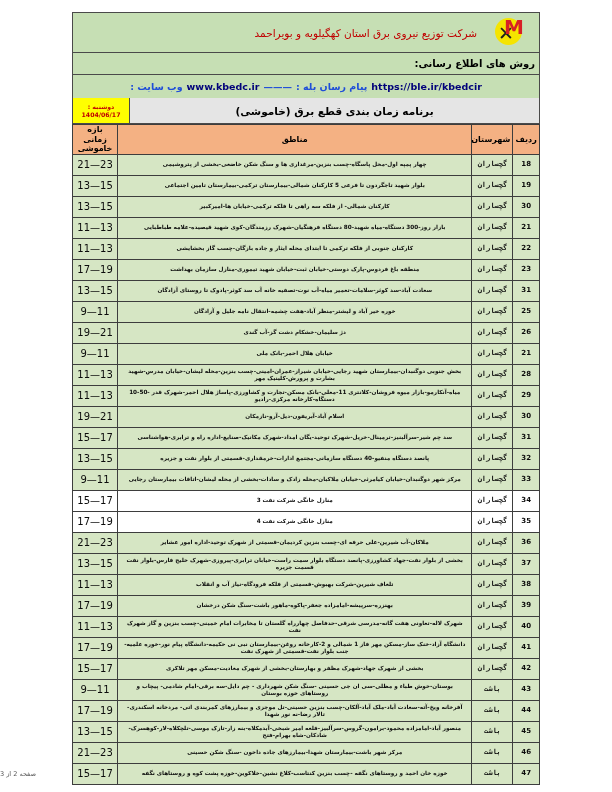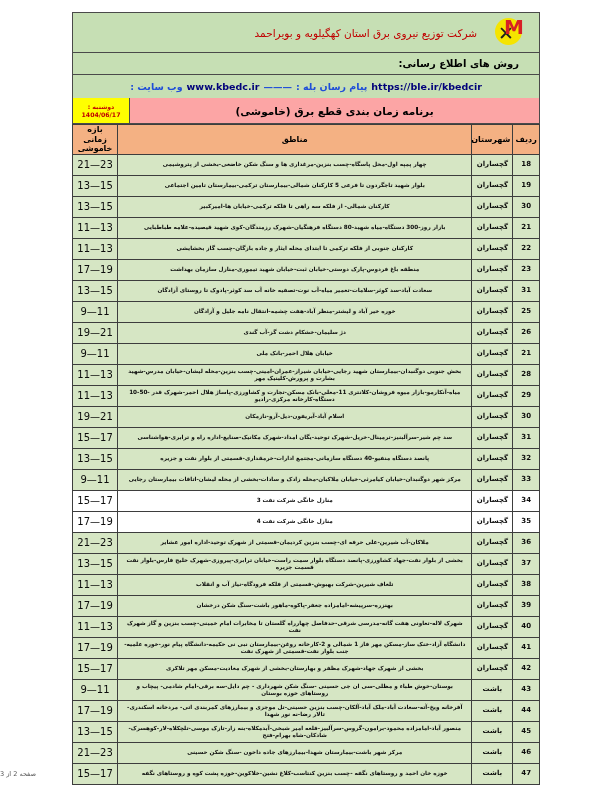--- a/index.html
+++ b/index.html
@@ -82,21 +82,21 @@
   }
   .company-name {
     font-size: 10.5px;
     font-weight: normal;
     color: #c00000;
     margin-right: 6px;
     white-space: nowrap;
   }
   .hdr-info {
     height: 22px;
-    padding-right: 20px;
+    padding-right: 4px;
   }
   .info-label {
     font-size: 10px;
     font-weight: bold;
     color: #000;
   }
   .hdr-links {
     height: 24px;
     justify-content: center;
     gap: 4px;
@@ -129,21 +129,21 @@
     top: 98px;
     width: 468px;
     height: 26px;
     display: flex;
     box-sizing: border-box;
     border: 1px solid #4a4a4a;
     border-top: none;
   }
   .title-main {
     flex: 1 1 auto;
-    background: #fca5a5;
+    background: #e5e5e5;
     display: flex;
     align-items: center;
     justify-content: center;
     font-size: 10.5px;
     font-weight: bold;
     color: #000;
   }
   .title-date {
     flex: 0 0 56px;
     background: #ffff00;
@@ -197,20 +197,21 @@
     line-height: 1.25;
   }
   tbody td.num {
     font-size: 7px;
     font-weight: bold;
   }
   tbody td.city {
     font-size: 7px;
     font-weight: bold;
     letter-spacing: 0.4px;
+    font-family: Liberation Mono, monospace;
   }
   tbody td.area {
     font-size: 5.7px;
     font-weight: bold;
     padding: 1px 4px;
   }
   tbody td.time {
     font-size: 10px;
     font-weight: normal;
     direction: ltr;

